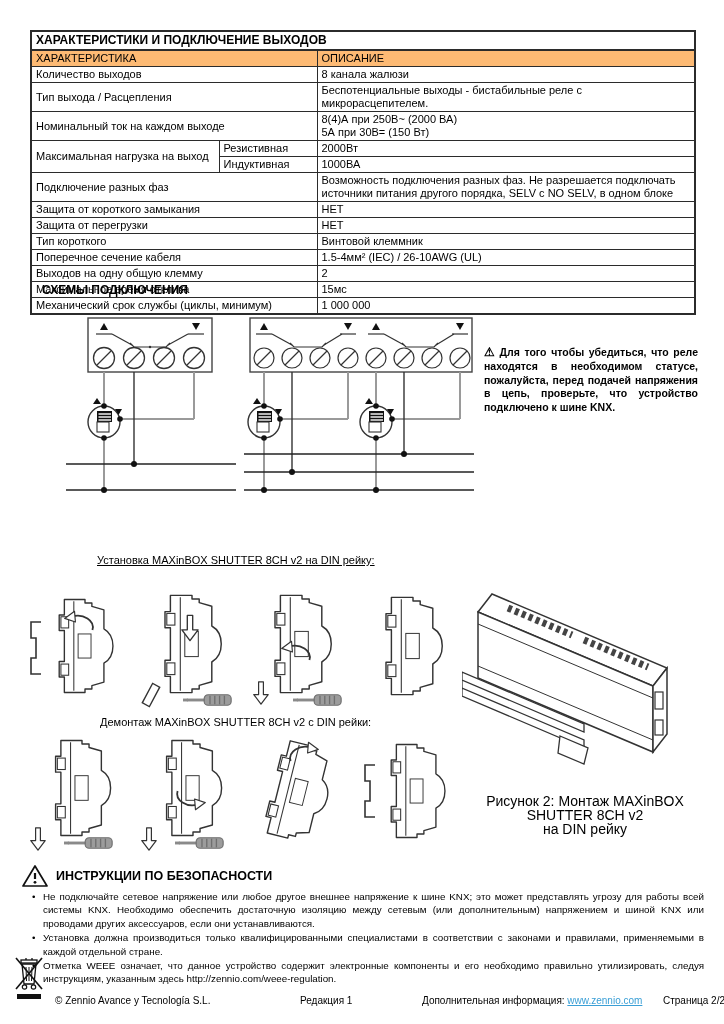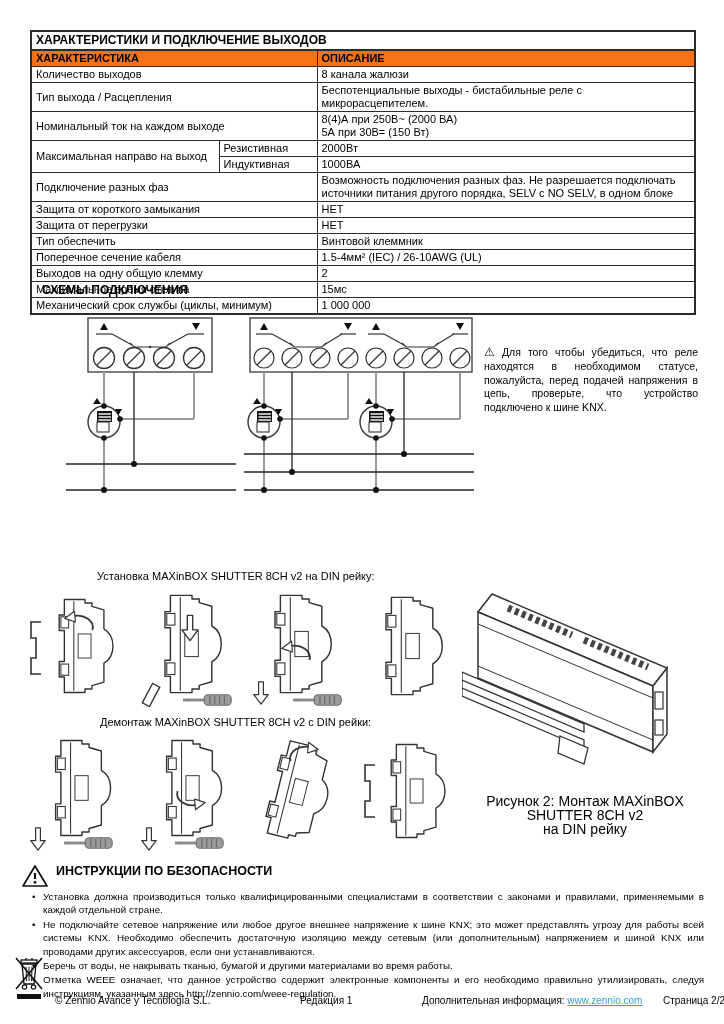--- a/index.html
+++ b/index.html
@@ -6,43 +6,43 @@
   .page{position:relative;width:724px;height:1024px;background:#fff;overflow:hidden;
         font-family:"Liberation Sans",sans-serif;color:#000;}
 
   
   table.specs{position:absolute;left:30px;top:30px;width:664px;border-collapse:collapse;
               font-size:11px;line-height:13px;table-layout:fixed;}
   .specs td,.specs th{border:1px solid #2b2b2b;padding:1px 4px;vertical-align:middle;text-align:left;
                       overflow:hidden;}
   .specs{border:2px solid #2b2b2b;}
   .specs tr.title-row th{font-size:12px;font-weight:bold;border-bottom:2px solid #2b2b2b;padding:2px 4px;background:#fff;}
-  .specs tr.head-row th{background:#f97316;font-weight:bold;}
+  .specs tr.head-row th{background:#fdba74;font-weight:normal;}
   .preline{white-space:pre-line;}
 
   
   .sec-title{position:absolute;left:42px;top:283px;font-size:12px;font-weight:bold;}
-  .warn-note{position:absolute;left:484px;top:346px;width:214px;font-size:10.5px;line-height:13.8px;text-align:justify;}
+  .warn-note{position:absolute;left:484px;top:346px;width:214px;font-size:10.5px;line-height:13.8px;text-align:justify;font-weight:bold;}
   .warn-ic{font-size:12px;padding-right:3px;}
   .fig3{position:absolute;left:103px;top:520px;width:392px;font-size:11px;line-height:13.5px;
         white-space:pre-line;padding-left:26px;text-indent:-26px;}
   .mount-label{position:absolute;font-size:11px;}
   .fig2{position:absolute;left:466px;top:794px;width:238px;font-size:14px;line-height:14px;
         text-align:center;white-space:pre-line;}
 
   
   .wire-left{position:absolute;left:58px;top:314px;}
   .wire-right{position:absolute;left:242px;top:314px;}
   .steps{position:absolute;left:28px;width:432px;display:flex;justify-content:space-between;}
   .steps.install{top:588px;}
   .steps.remove{top:733px;}
   .device3d{position:absolute;left:462px;top:576px;}
 
   
-  .safety-head{position:absolute;left:22px;top:864px;display:flex;gap:8px;}
+  .safety-head{position:absolute;left:22px;top:864px;display:flex;align-items:center;gap:8px;}
   .safety-head .t{font-size:12.5px;font-weight:bold;}
   .bullets{position:absolute;left:30px;top:890px;width:674px;font-size:9.8px;line-height:13.4px;}
   .bullet{position:relative;padding-left:13px;text-align:justify;margin-bottom:1px;}
   .bullet::before{content:"\2022";position:absolute;left:2px;top:0;}
   .weee{position:absolute;left:14px;top:956px;}
 
   
   .footer{position:absolute;top:995px;left:0;width:724px;font-size:10px;}
   .footer span.seg{position:absolute;white-space:nowrap;}
   .f-copy{left:55px;}
@@ -121,42 +121,42 @@
     <tr>
       <td colspan="2">Тип выхода / Расцепления</td>
       <td>Беспотенциальные выходы - бистабильные реле с микрорасцепителем.</td>
         </tr>
     <tr>
       <td colspan="2">Номинальный ток на каждом выходе</td>
       <td class="preline">8(4)А при 250В~ (2000 ВА)
 5А при 30В= (150 Вт)</td>
         </tr>
     <tr>
-      <td rowspan="2">Максимальная направо на выход</td>
+      <td rowspan="2">Максимальная нагрузка на выход</td>
       <td>Резистивная</td>
       <td>2000Вт</td>
         </tr>
     <tr>
       <td>Индуктивная</td>
       <td>1000ВА</td>
         </tr>
     <tr>
       <td colspan="2">Подключение разных фаз</td>
       <td>Возможность подключения разных фаз. Не разрешается подключать источники питания другого порядка, SELV с NO SELV, в одном блоке</td>
         </tr>
     <tr>
       <td colspan="2">Защита от короткого замыкания</td>
       <td>НЕТ</td>
         </tr>
     <tr>
       <td colspan="2">Защита от перегрузки</td>
       <td>НЕТ</td>
         </tr>
     <tr>
-      <td colspan="2">Тип обеспечить</td>
+      <td colspan="2">Тип короткого</td>
       <td>Винтовой клеммник</td>
         </tr>
     <tr>
       <td colspan="2">Поперечное сечение кабеля</td>
       <td>1.5-4мм² (IEC) / 26-10AWG (UL)</td>
         </tr>
     <tr>
       <td colspan="2">Выходов на одну общую клемму</td>
       <td>2</td>
         </tr>
@@ -258,21 +258,21 @@
     <line x1="2" y1="176" x2="232" y2="176" stroke="#222" stroke-width="1.6"></line>
     <circle cx="162" cy="140" r="3" fill="#111"></circle>
     <circle cx="50" cy="158" r="3" fill="#111"></circle>
     <circle cx="22" cy="176" r="3" fill="#111"></circle>
     <circle cx="134" cy="176" r="3" fill="#111"></circle>
   </svg>
 
   <div class="warn-note"><span class="warn-ic">⚠</span><span>Для того чтобы убедиться, что реле находятся в необходимом статусе, пожалуйста, перед подачей напряжения в цепь, проверьте, что устройство подключено к шине KNX.</span></div>
 
 
-  <div class="mount-label" style="left:97px;top:570px;">Установка MAXinBOX SHUTTER 8CH v2 на DIN рейку:</div>
+  <div class="mount-label" style="left:97px;top:554px;text-decoration:underline;">Установка MAXinBOX SHUTTER 8CH v2 на DIN рейку:</div>
 
   <div class="steps install">
     <svg width="100" height="124" viewBox="0 0 100 124">
       <use href="#rail" x="0" y="32" width="14" height="56"></use>
       <use href="#mod" x="14" y="2" width="86" height="112"></use>
       <use href="#acurve" x="34" y="22" width="34" height="24"></use>
     </svg>
     <svg width="100" height="124" viewBox="0 0 100 124">
       <use href="#mod" x="8" y="0" width="90" height="112"></use>
       <use href="#adown" x="42" y="26" width="18" height="28"></use>
@@ -351,23 +351,22 @@
   <div class="safety-head">
     <svg width="26" height="24" viewBox="0 0 26 24">
       <polygon points="13,2 25,22 1,22" fill="#fff" stroke="#111" stroke-width="1.7" stroke-linejoin="round"></polygon>
       <line x1="13" y1="9" x2="13" y2="15" stroke="#111" stroke-width="2.2"></line>
       <circle cx="13" cy="18.3" r="1.4" fill="#111"></circle>
     </svg>
     <span class="t">ИНСТРУКЦИИ ПО БЕЗОПАСНОСТИ</span>
   </div>
 
   <div class="bullets">
+    <div class="bullet">Не подключайте сетевое напряжение или любое другое внешнее напряжение к шине KNX; это может представлять угрозу для работы всей системы KNX. Необходимо обеспечить достаточную изоляцию между сетевым (или дополнительным) напряжением и шиной KNX или проводами других аксессуаров, если они устанавливаются.</div>
     <div class="bullet">Установка должна производиться только квалифицированными специалистами в соответствии с законами и правилами, применяемыми в каждой отдельной стране.</div>
-    <div class="bullet">Не подключайте сетевое напряжение или любое другое внешнее напряжение к шине KNX; это может представлять угрозу для работы всей системы KNX. Необходимо обеспечить достаточную изоляцию между сетевым (или дополнительным) напряжением и шиной KNX или проводами других аксессуаров, если они устанавливаются.</div>
-    <div class="bullet">Беречь от воды, не накрывать тканью, бумагой и другими материалами во время работы.</div>
     <div class="bullet">Отметка WEEE означает, что данное устройство содержит электронные компоненты и его необходимо правильно утилизировать, следуя инструкциям, указанным здесь http://zennio.com/weee-regulation.</div>
   </div>
 
   <svg class="weee" width="30" height="46" viewBox="0 0 30 46">
     <rect x="7" y="4" width="16" height="3" fill="none" stroke="#111" stroke-width="1.3"></rect>
     <line x1="12" y1="4" x2="12" y2="2" stroke="#111" stroke-width="1.3"></line>
     <line x1="18" y1="4" x2="18" y2="2" stroke="#111" stroke-width="1.3"></line>
     <polygon points="8,8 22,8 20,28 10,28" fill="none" stroke="#111" stroke-width="1.3"></polygon>
     <line x1="12" y1="11" x2="12.5" y2="25" stroke="#111" stroke-width="1"></line>
     <line x1="15" y1="11" x2="15" y2="25" stroke="#111" stroke-width="1"></line>

